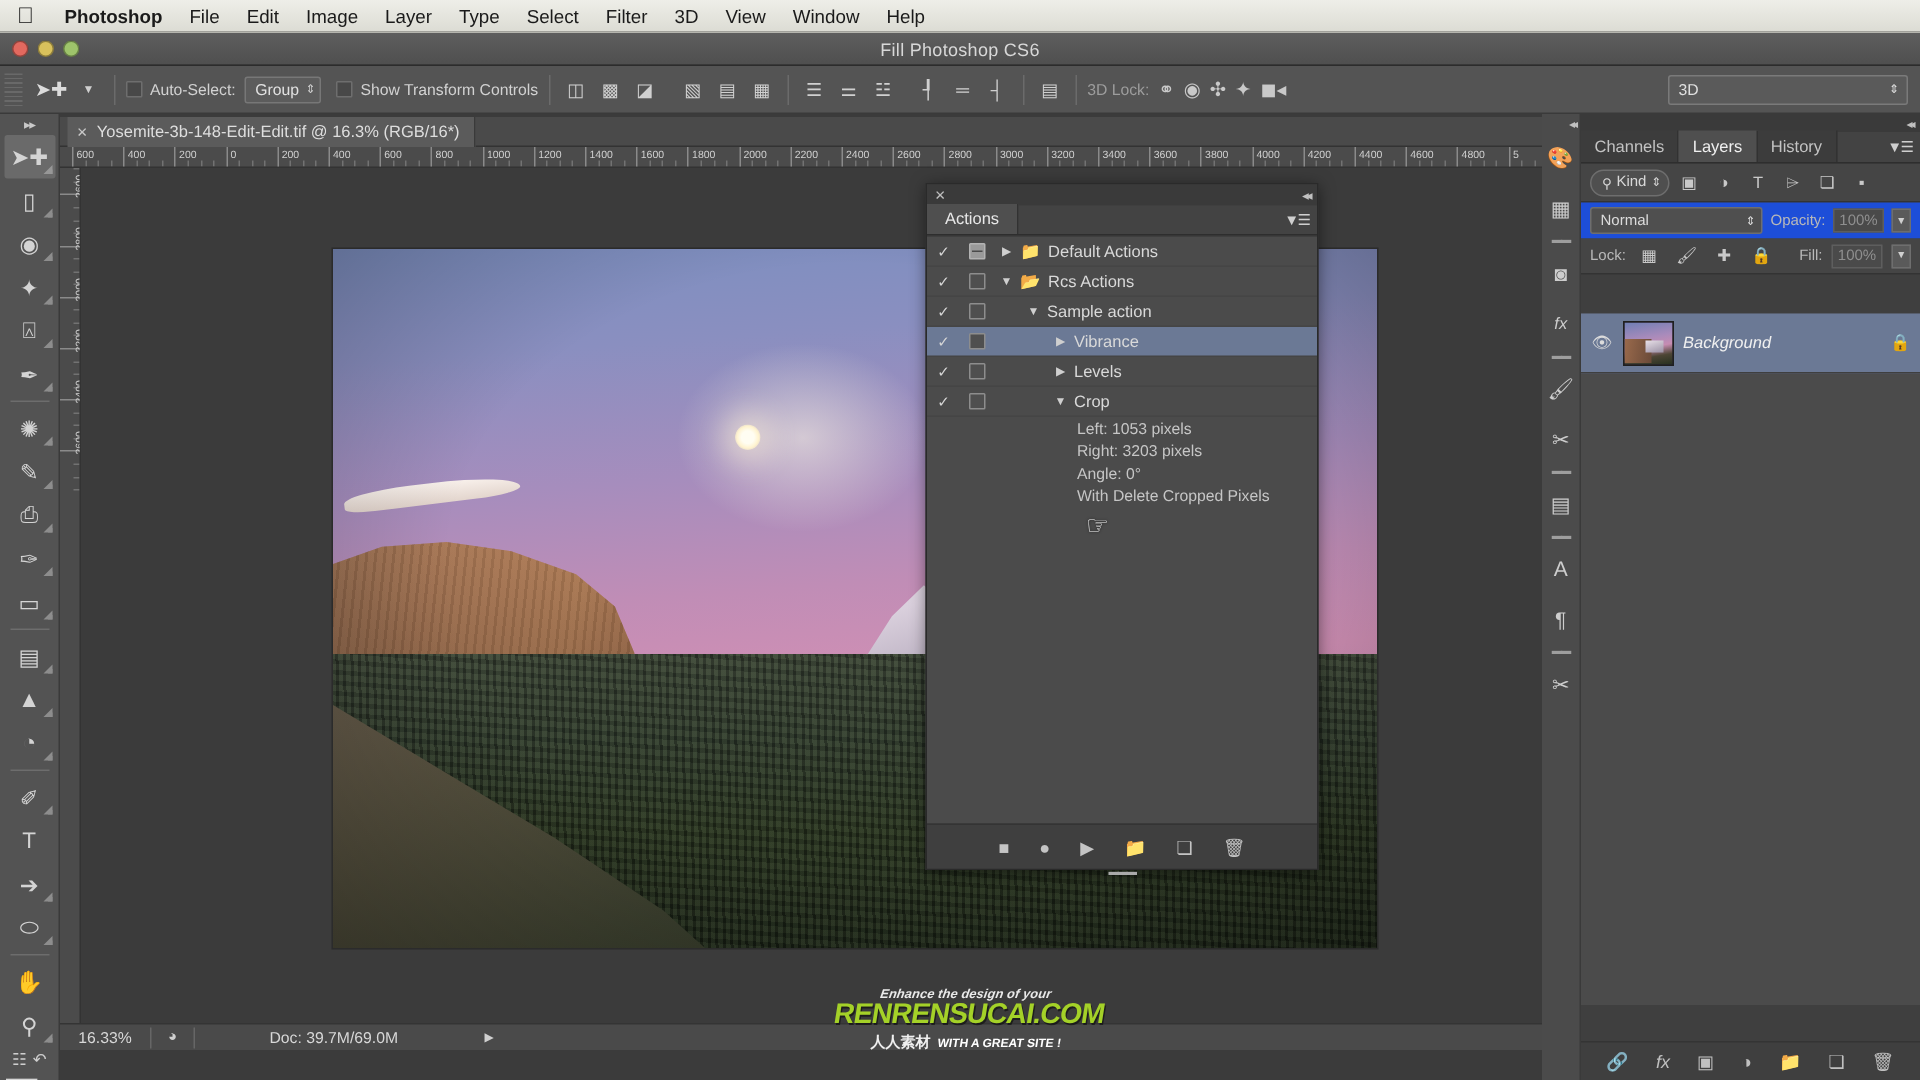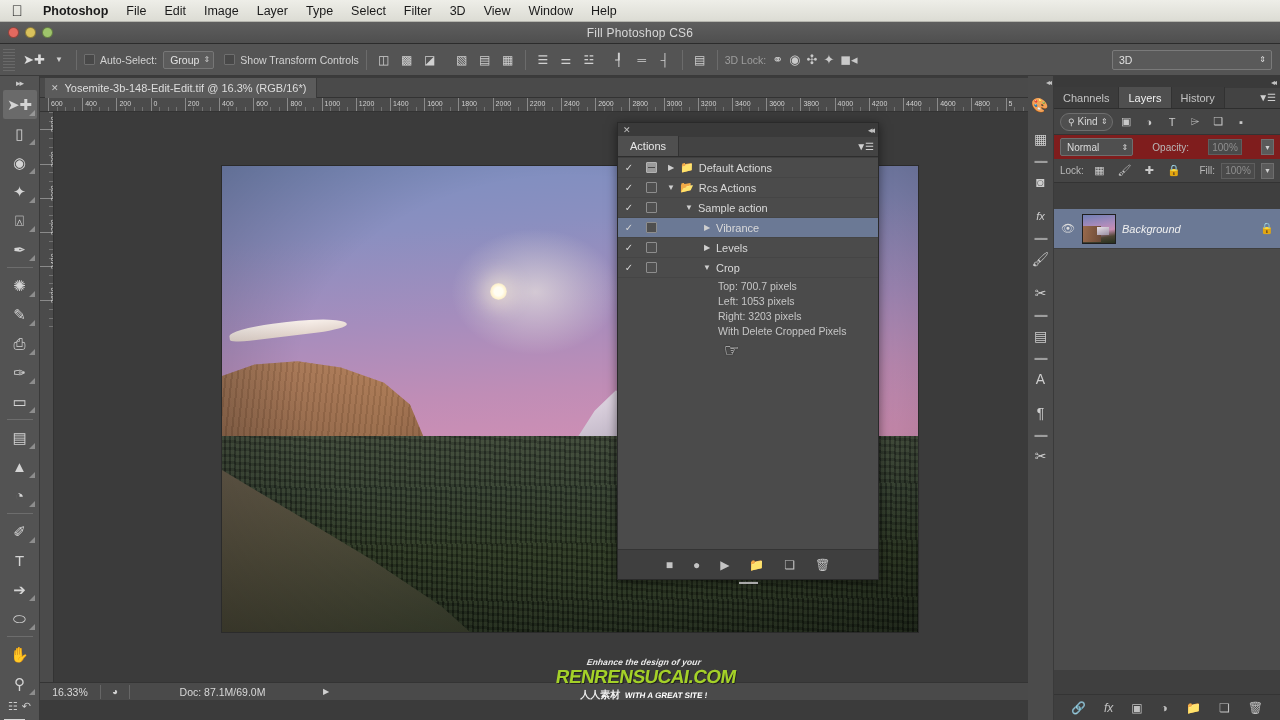--- a/index.html
+++ b/index.html
@@ -196,22 +196,22 @@
   .rp-tab.active{ background:#4f4f4f; color:#f0f0f0; }
   .rp-menu{ position:absolute; right:5px; top:4px; font-size:10px; color:#cfcfcf; letter-spacing:-1px; }
   .lyr-filter{ height:26px; display:flex; align-items:center; padding:0 6px; gap:4px;
     background:#454545; border-bottom:1px solid #333; }
   .kindsel{ height:18px; background:#4f4f4f; border:1px solid #6e6e6e; border-radius:9px;
     display:flex; align-items:center; padding:0 14px 0 7px; font-size:10px; color:#d8d8d8;
     position:relative; }
   .kindsel:after{ content:"⇕"; position:absolute; right:4px; font-size:8px; }
   .fic{ width:19px; height:18px; display:flex; align-items:center; justify-content:center;
     font-size:11px; color:#c9c9c9; }
-  .blendrow{ height:24px; display:flex; align-items:center; padding:0 6px; gap:19px;
-    background:#7f1d1d; }
+  .blendrow{ height:24px; display:flex; align-items:center; padding:0 6px; gap:5px;
+    background:#1d4ed8; }
   .blendsel{ flex:1; height:18px; background:#4f4f4f; border:1px solid #6e6e6e; border-radius:2px;
     display:flex; align-items:center; padding:0 14px 0 6px; font-size:10px; color:#dcdcdc;
     position:relative; }
   .blendsel:after{ content:"⇕"; position:absolute; right:4px; font-size:8px; }
   .minilbl{ font-size:10px; color:#b9b9b9; }
   .numfield{ width:34px; height:16px; background:#4a4a4a; border:1px solid #5e5e5e;
     font-size:10px; color:#8f8f8f; display:flex; align-items:center; justify-content:center; }
   .arrbtn{ width:13px; height:16px; background:#5a5a5a; border:1px solid #6e6e6e;
     font-size:7px; color:#d0d0d0; display:flex; align-items:center; justify-content:center; }
   .lockrow{ height:24px; display:flex; align-items:center; padding:0 6px; gap:6px;
@@ -620,23 +620,23 @@
 
       <div class="arow">
         <span class="a-check">✓</span>
         <span class="a-box">
             <i></i>
           </span>
         <span class="a-tri" style="margin-left:36px">▼</span>
         <span class="a-name">Crop</span>
       </div>
 
-      <div class="a-detail">Top: 700.7 pixels</div>
       <div class="a-detail">Left: 1053 pixels</div>
       <div class="a-detail">Right: 3203 pixels</div>
+      <div class="a-detail">Angle: 0°</div>
       <div class="a-detail">With Delete Cropped Pixels</div>
     </div>
 
     <div class="ap-foot">
       <span class="ap-btn">■</span>
       <span class="ap-btn">●</span>
       <span class="ap-btn">▶</span>
       <span class="ap-btn">📁</span>
       <span class="ap-btn">❏</span>
       <span class="ap-btn">🗑</span>
@@ -729,21 +729,21 @@
       <span class="lf-ic">❏</span>
       <span class="lf-ic">🗑</span>
     </div>
   </div>
 
   <div class="statusbar">
     <div class="zoomfield">16.33%</div>
     <div class="sb-sep"></div>
     <div class="sb-ic">◕</div>
     <div class="sb-sep"></div>
-    <div class="docinfo">Doc: 87.1M/69.0M</div>
+    <div class="docinfo">Doc: 39.7M/69.0M</div>
     <div class="sb-arrow">▶</div>
   </div>
 
 
   <div class="wm">
     <div class="wm-top">Enhance the design of your</div>
     <div class="wm-mid">RENRENSUCAI.COM</div>
     <div class="wm-bot">
       <span class="wm-cn">人人素材</span>
       <span class="wm-en">WITH A GREAT SITE !</span>

